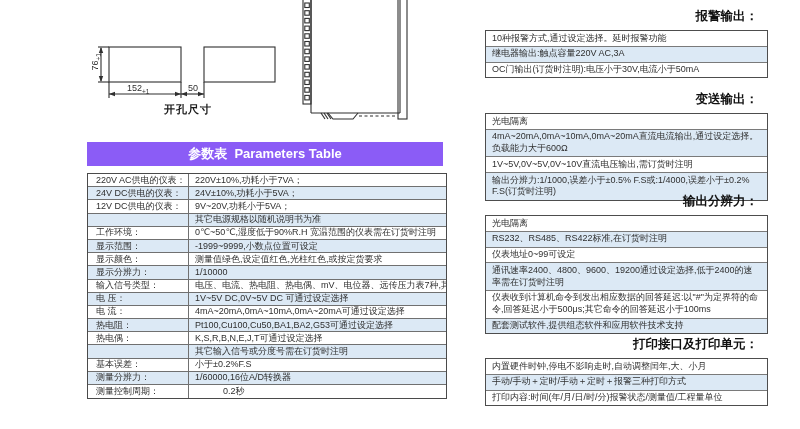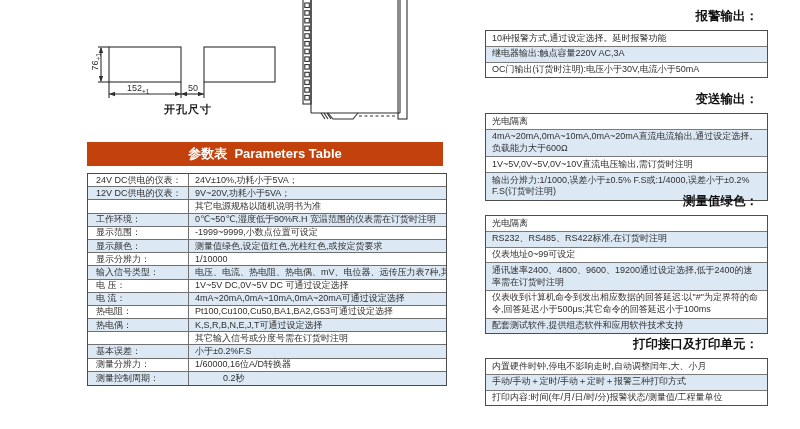--- a/index.html
+++ b/index.html
@@ -12,21 +12,21 @@
   .drawB { position:absolute; left:295px; top:0; width:118px; height:124px; }
   .dim-label { position:absolute; font-size:9px; color:#2f2f2f; white-space:nowrap; }
   .dim-label sub { font-size:6.5px; }
   #dim-h { left:84px; top:56px; width:24px; text-align:center; transform:rotate(-90deg); }
   #dim-w { left:127px; top:83px; }
   #dim-gap { left:188px; top:83px; }
   #cutout-caption { position:absolute; left:164px; top:102px; font-size:11px; font-weight:bold; color:#1a1a1a; letter-spacing:1px; }
 
   
   .pt-title { position:absolute; left:87px; top:142px; width:356px; height:24px;
-    background:#c2410c; color:#ffffff; font-size:13px; font-weight:bold;
+    background:#8b5cf6; color:#ffffff; font-size:13px; font-weight:bold;
     text-align:center; line-height:24px; white-space:pre; }
 
   
   .ptable { position:absolute; left:87px; top:173px; width:360px;
     border:1.5px solid #4a4a4a; background:#fff; }
   .prow { display:flex; height:13.2px; border-bottom:1px solid #707070; }
   .prow:last-child { border-bottom:none;gap:28px; }
   .prow:nth-child(even) { background:#dce9f5; }
   .prow .lbl { width:101px; flex:0 0 101px; border-right:1px solid #707070;
     padding-left:8px; display:flex; align-items:center; }
@@ -102,20 +102,24 @@
     <line class="ln" x1="26" y1="113" x2="30" y2="119"></line>
     <line class="ln" x1="29" y1="113" x2="33" y2="119"></line>
     <line class="ln" x1="32" y1="113" x2="36" y2="119"></line>
     <line class="ln" x1="64" y1="116" x2="102" y2="116" stroke-dasharray="3,2.5"></line>
   </svg>
 
   <div class="pt-title">参数表  Parameters Table</div>
 
   <div class="ptable">
     <div class="prow">
+        <div class="lbl">220V AC供电的仪表：</div>
+        <div class="val">220V±10%,功耗小于7VA；</div>
+      </div>
+    <div class="prow">
         <div class="lbl">24V DC供电的仪表：</div>
         <div class="val">24V±10%,功耗小于5VA；</div>
       </div>
     <div class="prow">
         <div class="lbl">12V DC供电的仪表：</div>
         <div class="val">9V~20V,功耗小于5VA；</div>
       </div>
     <div class="prow">
         <div class="lbl"></div>
         <div class="val">其它电源规格以随机说明书为准</div>
@@ -187,21 +191,21 @@
     <div class="sec-head">变送输出：</div>
     <div class="spec-box">
       <div class="spec-row">光电隔离</div>
       <div class="spec-row">4mA~20mA,0mA~10mA,0mA~20mA直流电流输出,通过设定选择。负载能力大于600Ω</div>
       <div class="spec-row">1V~5V,0V~5V,0V~10V直流电压输出,需订货时注明</div>
       <div class="spec-row">输出分辨力:1/1000,误差小于±0.5% F.S或:1/4000,误差小于±0.2% F.S(订货时注明)</div>
     </div>
   </div>
 
   <div class="section" id="sec2">
-    <div class="sec-head">测量值绿色：</div>
+    <div class="sec-head">输出分辨力：</div>
     <div class="spec-box">
       <div class="spec-row">光电隔离</div>
       <div class="spec-row">RS232、RS485、RS422标准,在订货时注明</div>
       <div class="spec-row">仪表地址0~99可设定</div>
       <div class="spec-row">通讯速率2400、4800、9600、19200通过设定选择,低于2400的速率需在订货时注明</div>
       <div class="spec-row">仪表收到计算机命令到发出相应数据的回答延迟:以"#"为定界符的命令,回答延迟小于500μs;其它命令的回答延迟小于100ms</div>
       <div class="spec-row">配套测试软件,提供组态软件和应用软件技术支持</div>
     </div>
   </div>
 

